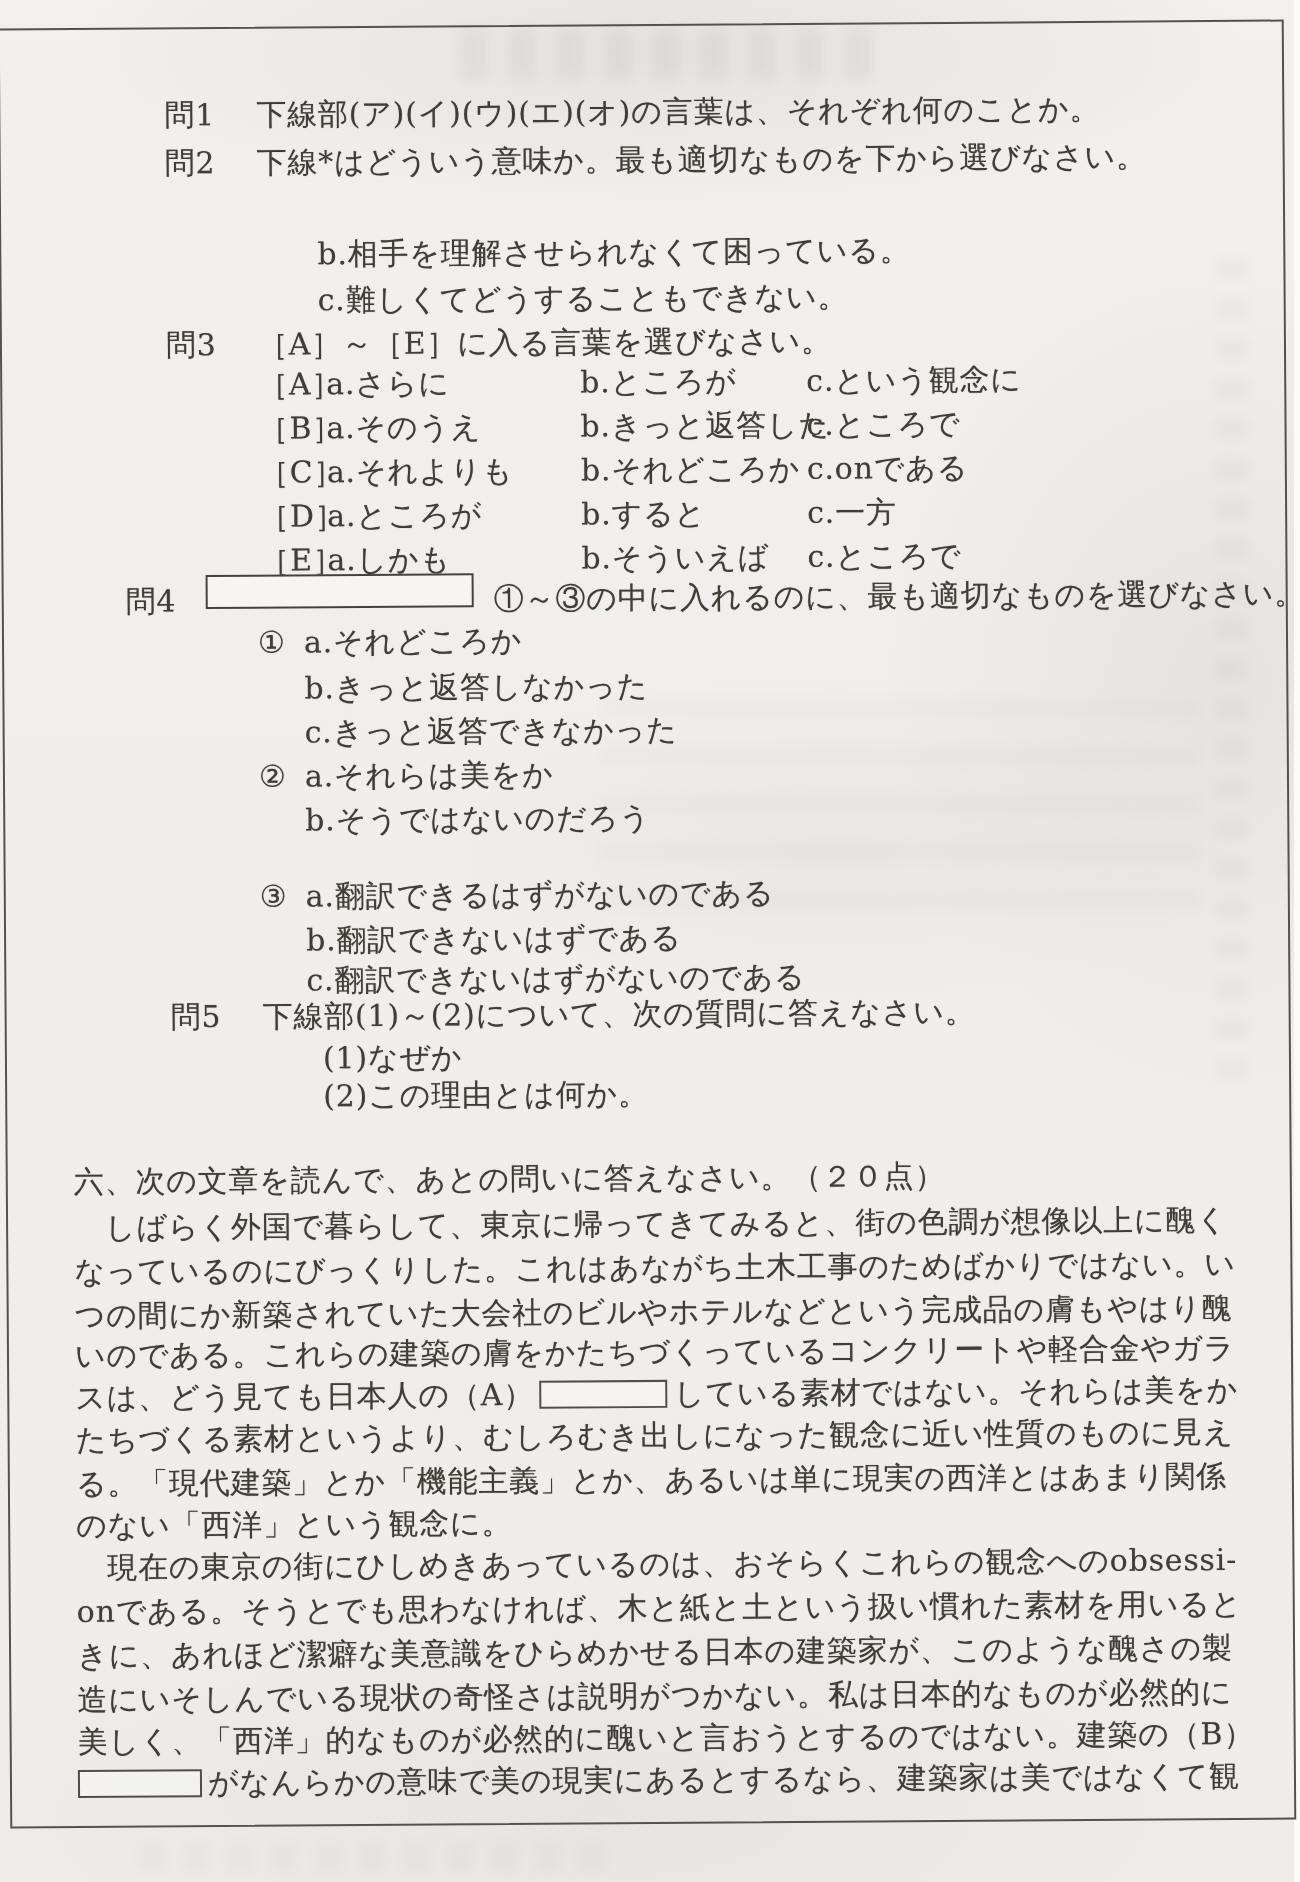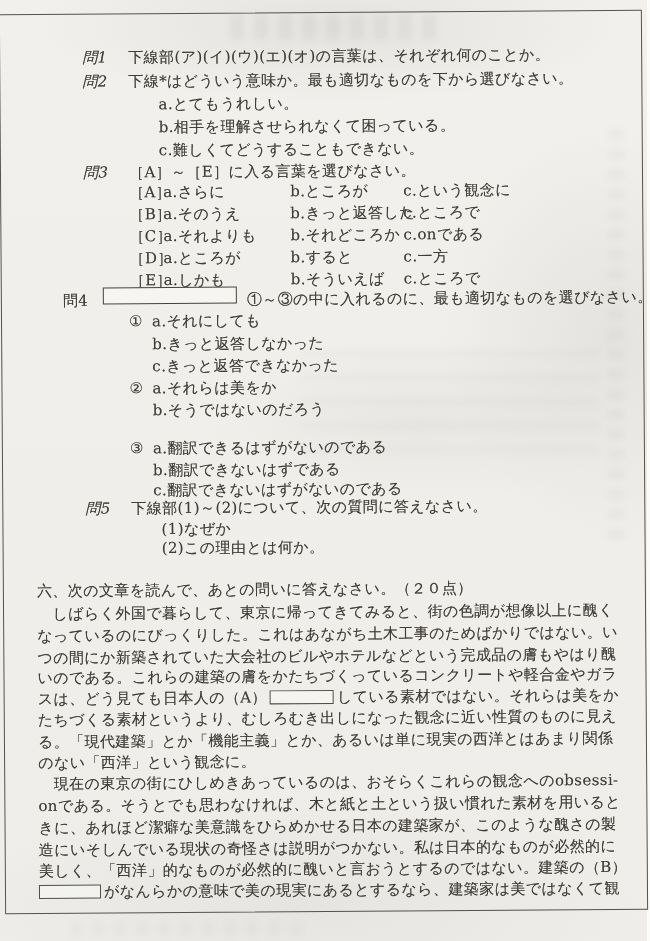--- a/index.html
+++ b/index.html
@@ -25,21 +25,21 @@
     transform:rotate(-0.4deg);
     box-sizing:border-box;
   }
   .layer{position:absolute;left:-2px;top:-12px;width:650px;height:941px;}
   .line{
     position:absolute;white-space:nowrap;
     font-size:15px;line-height:19px;letter-spacing:.4px;
     color:#33302a;opacity:.93;
     text-shadow:0 0 .5px rgba(72,68,60,.55);
   }
-  .qlabel{display:inline-block;width:46px;font-style:italic;}
+  .qlabel{display:inline-block;width:46px;}
   .c-key{display:inline-block;width:34px;}
   .c-a{display:inline-block;width:127px;}
   .c-b{display:inline-block;width:113px;}
   .gnum{display:inline-block;width:23px;}
   .answer-box{
     position:absolute;border:1px solid #45423c;background:rgba(252,252,250,.45);
     box-sizing:border-box;
   }
   .inline-box{
     display:inline-block;height:14px;border:1px solid #45423c;
@@ -75,21 +75,20 @@
   <div class="page">
     <div class="layer">
 
       <div class="line" style="top:46px;left:84px">
         <span class="qlabel">問1</span><span>下線部(ア)(イ)(ウ)(エ)(オ)の言葉は、それぞれ何のことか。</span>
       </div>
 
       <div class="line" style="top:70px;left:84px">
         <span class="qlabel">問2</span><span>下線*はどういう意味か。最も適切なものを下から選びなさい。</span>
       </div>
-      <div class="line" style="top:93px;left:160px">a.とてもうれしい。</div>
       <div class="line" style="top:116px;left:160px">b.相手を理解させられなくて困っている。</div>
       <div class="line" style="top:139px;left:160px">c.難しくてどうすることもできない。</div>
 
       <div class="line" style="top:161px;left:84px">
         <span class="qlabel">問3</span><span>［A］～［E］に入る言葉を選びなさい。</span>
       </div>
       <div class="line" style="top:181px;left:130px">
         <span class="c-key">［A］</span><span class="c-a">a.さらに</span><span class="c-b">b.ところが</span><span>c.という観念に</span>
       </div>
       <div class="line" style="top:203px;left:130px">
@@ -105,21 +104,21 @@
         <span class="c-key">［E］</span><span class="c-a">a.しかも</span><span class="c-b">b.そういえば</span><span>c.ところで</span>
       </div>
 
       <div class="line" style="top:289px;left:63px">
         <span>問4</span>
       </div>
       <div class="answer-box" style="left:103px;top:285px;width:134px;height:17px"></div>
       <div class="line" style="top:289px;left:247px">①～③の中に入れるのに、最も適切なものを選びなさい。</div>
 
       <div class="line" style="top:310px;left:129px">
-        <span class="gnum">①</span><span>a.それにしても</span>
+        <span class="gnum">①</span><span>a.それどころか</span>
       </div>
       <div class="line" style="top:333px;left:152px">b.きっと返答しなかった</div>
       <div class="line" style="top:355px;left:152px">c.きっと返答できなかった</div>
 
       <div class="line" style="top:377px;left:129px">
         <span class="gnum">②</span><span>a.それらは美をか</span>
       </div>
       <div class="line" style="top:399px;left:152px">b.そうではないのだろう</div>
 
       <div class="line" style="top:437px;left:129px">

